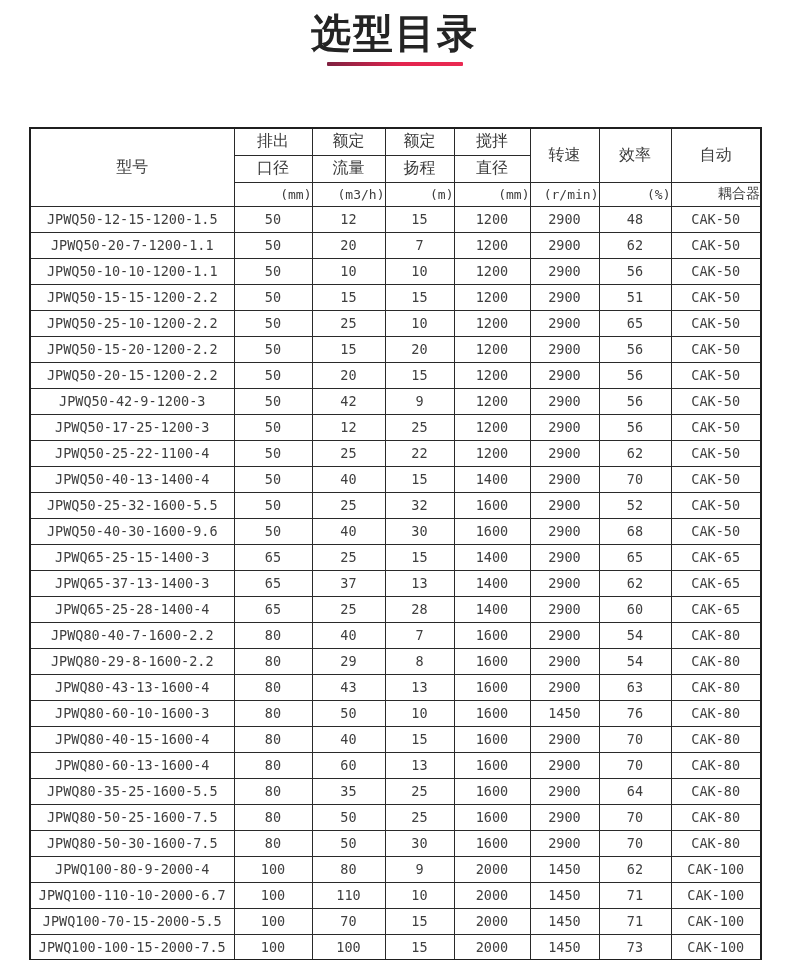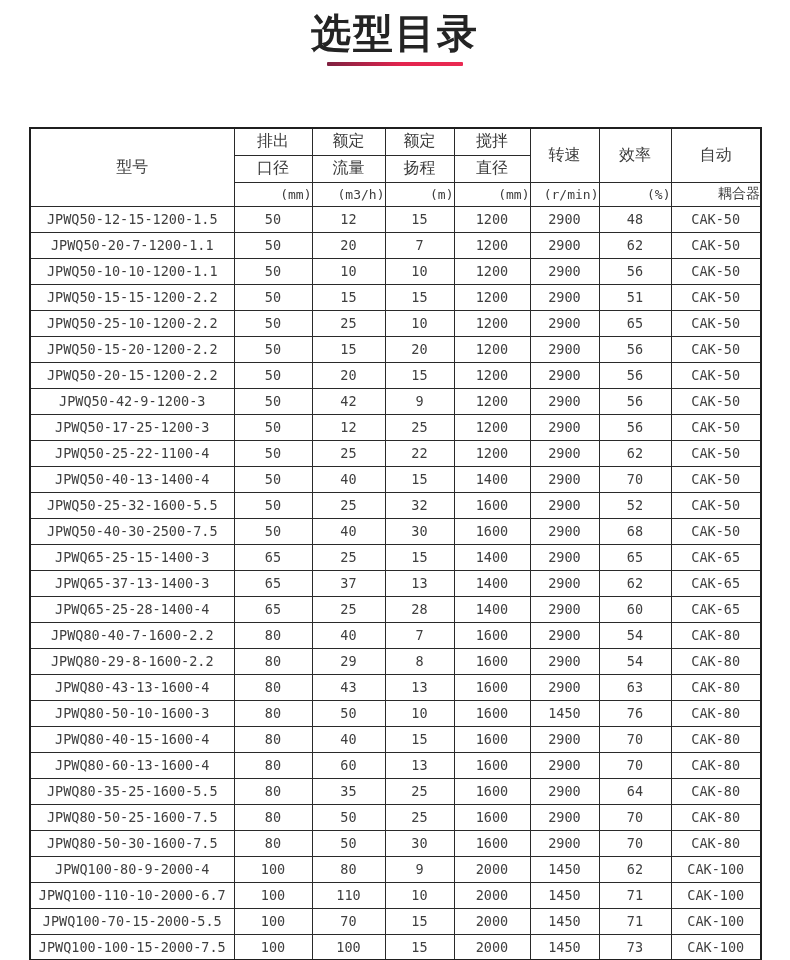--- a/index.html
+++ b/index.html
@@ -216,21 +216,21 @@
           <td>JPWQ50-25-32-1600-5.5</td>
           <td>50</td>
           <td>25</td>
           <td>32</td>
           <td>1600</td>
           <td>2900</td>
           <td>52</td>
           <td>CAK-50</td>
         </tr>
         <tr>
-          <td>JPWQ50-40-30-2500-7.5</td>
+          <td>JPWQ50-40-30-1600-9.6</td>
           <td>50</td>
           <td>40</td>
           <td>30</td>
           <td>1600</td>
           <td>2900</td>
           <td>68</td>
           <td>CAK-50</td>
         </tr>
         <tr>
           <td>JPWQ65-25-15-1400-3</td>
@@ -286,21 +286,21 @@
           <td>JPWQ80-43-13-1600-4</td>
           <td>80</td>
           <td>43</td>
           <td>13</td>
           <td>1600</td>
           <td>2900</td>
           <td>63</td>
           <td>CAK-80</td>
         </tr>
         <tr>
-          <td>JPWQ80-50-10-1600-3</td>
+          <td>JPWQ80-60-10-1600-3</td>
           <td>80</td>
           <td>50</td>
           <td>10</td>
           <td>1600</td>
           <td>1450</td>
           <td>76</td>
           <td>CAK-80</td>
         </tr>
         <tr>
           <td>JPWQ80-40-15-1600-4</td>

